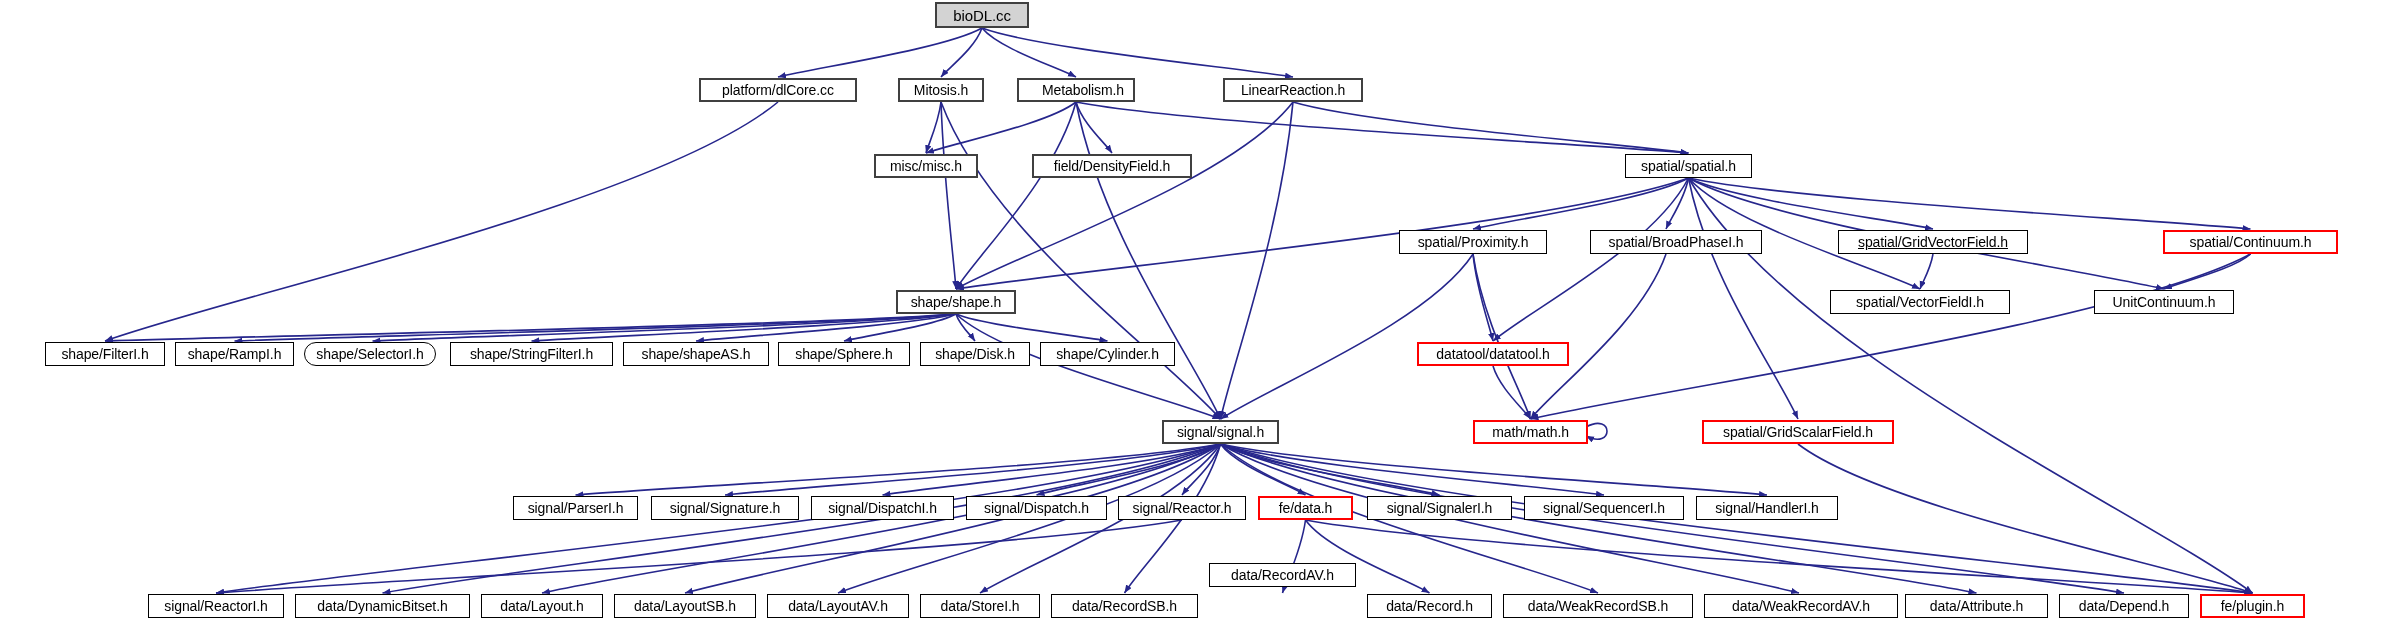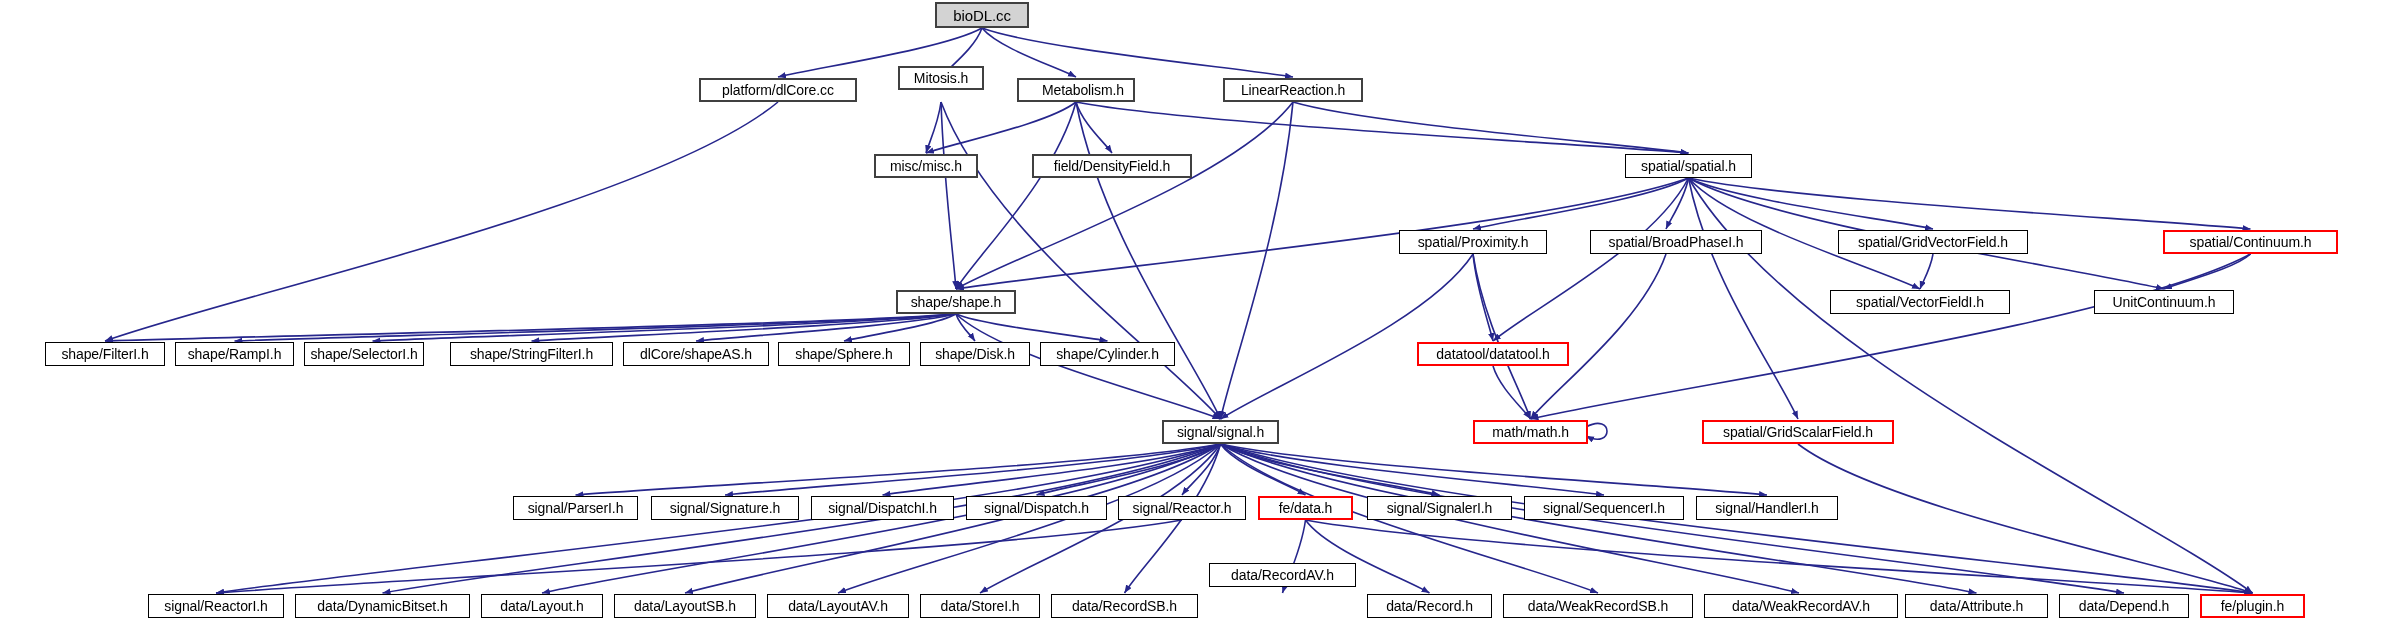--- a/index.html
+++ b/index.html
@@ -134,21 +134,21 @@
         <path d="M1798,444 C1879.81,506.58 2161.6,563.2 2252.5,593" fill="none" stroke="#26268c" stroke-width="1.6" marker-end="url(#arrow)"></path>
       </g>
   </svg>
   <div id="nodes-group">
       <div class="node root" style="left: 935px; top: 2px; width: 94px;">
         <span>bioDL.cc</span>
       </div>
       <div class="node thickblack" style="left: 699px; top: 78px; width: 158px;">
         <span>platform/dlCore.cc</span>
       </div>
-      <div class="node thickblack" style="left: 898px; top: 66px; width: 86px;">
+      <div class="node thickblack" style="left: 898px; top: 78px; width: 86px;">
         <span>Mitosis.h</span>
       </div>
       <div class="node thickblack" style="left: 1017px; top: 78px; width: 118px; padding-left: 21px;">
         <span>Metabolism.h</span>
       </div>
       <div class="node thickblack" style="left: 1223px; top: 78px; width: 140px;">
         <span>LinearReaction.h</span>
       </div>
       <div class="node thickblack" style="left: 874px; top: 154px; width: 104px;">
         <span>misc/misc.h</span>
@@ -158,49 +158,49 @@
       </div>
       <div class="node" style="left: 1625px; top: 154px; width: 127px;">
         <span>spatial/spatial.h</span>
       </div>
       <div class="node" style="left: 1399px; top: 230px; width: 148px;">
         <span>spatial/Proximity.h</span>
       </div>
       <div class="node" style="left: 1580px; top: 230px; width: 172px; margin-left: 10px;">
         <span>spatial/BroadPhaseI.h</span>
       </div>
-      <div class="node" style="left: 1838px; top: 230px; width: 190px;">
+      <div class="node" style="left: 1838px; top: 230px; width: 190px; text-decoration: underline;">
         <span>spatial/GridVectorField.h</span>
       </div>
       <div class="node missing" style="left: 2163px; top: 230px; width: 175px;">
         <span>spatial/Continuum.h</span>
       </div>
       <div class="node" style="left: 1830px; top: 290px; width: 180px;">
         <span>spatial/VectorFieldI.h</span>
       </div>
       <div class="node" style="left: 2094px; top: 290px; width: 140px;">
         <span>UnitContinuum.h</span>
       </div>
       <div class="node thickblack" style="left: 896px; top: 290px; width: 120px;">
         <span>shape/shape.h</span>
       </div>
       <div class="node" style="left: 45px; top: 342px; width: 120px;">
         <span>shape/FilterI.h</span>
       </div>
       <div class="node" style="left: 175px; top: 342px; width: 119px;">
         <span>shape/RampI.h</span>
       </div>
-      <div class="node" style="left: 304px; top: 342px; width: 120px;">
+      <div class="node" style="left: 304px; top: 342px; width: 132px; border-radius: 12px;">
         <span>shape/SelectorI.h</span>
       </div>
       <div class="node" style="left: 450px; top: 342px; width: 163px;">
         <span>shape/StringFilterI.h</span>
       </div>
       <div class="node" style="left: 623px; top: 342px; width: 146px;">
-        <span>dlCore/shapeAS.h</span>
+        <span>shape/shapeAS.h</span>
       </div>
       <div class="node" style="left: 778px; top: 342px; width: 132px;">
         <span>shape/Sphere.h</span>
       </div>
       <div class="node" style="left: 920px; top: 342px; width: 110px;">
         <span>shape/Disk.h</span>
       </div>
       <div class="node" style="left: 1040px; top: 342px; width: 135px;">
         <span>shape/Cylinder.h</span>
       </div>

